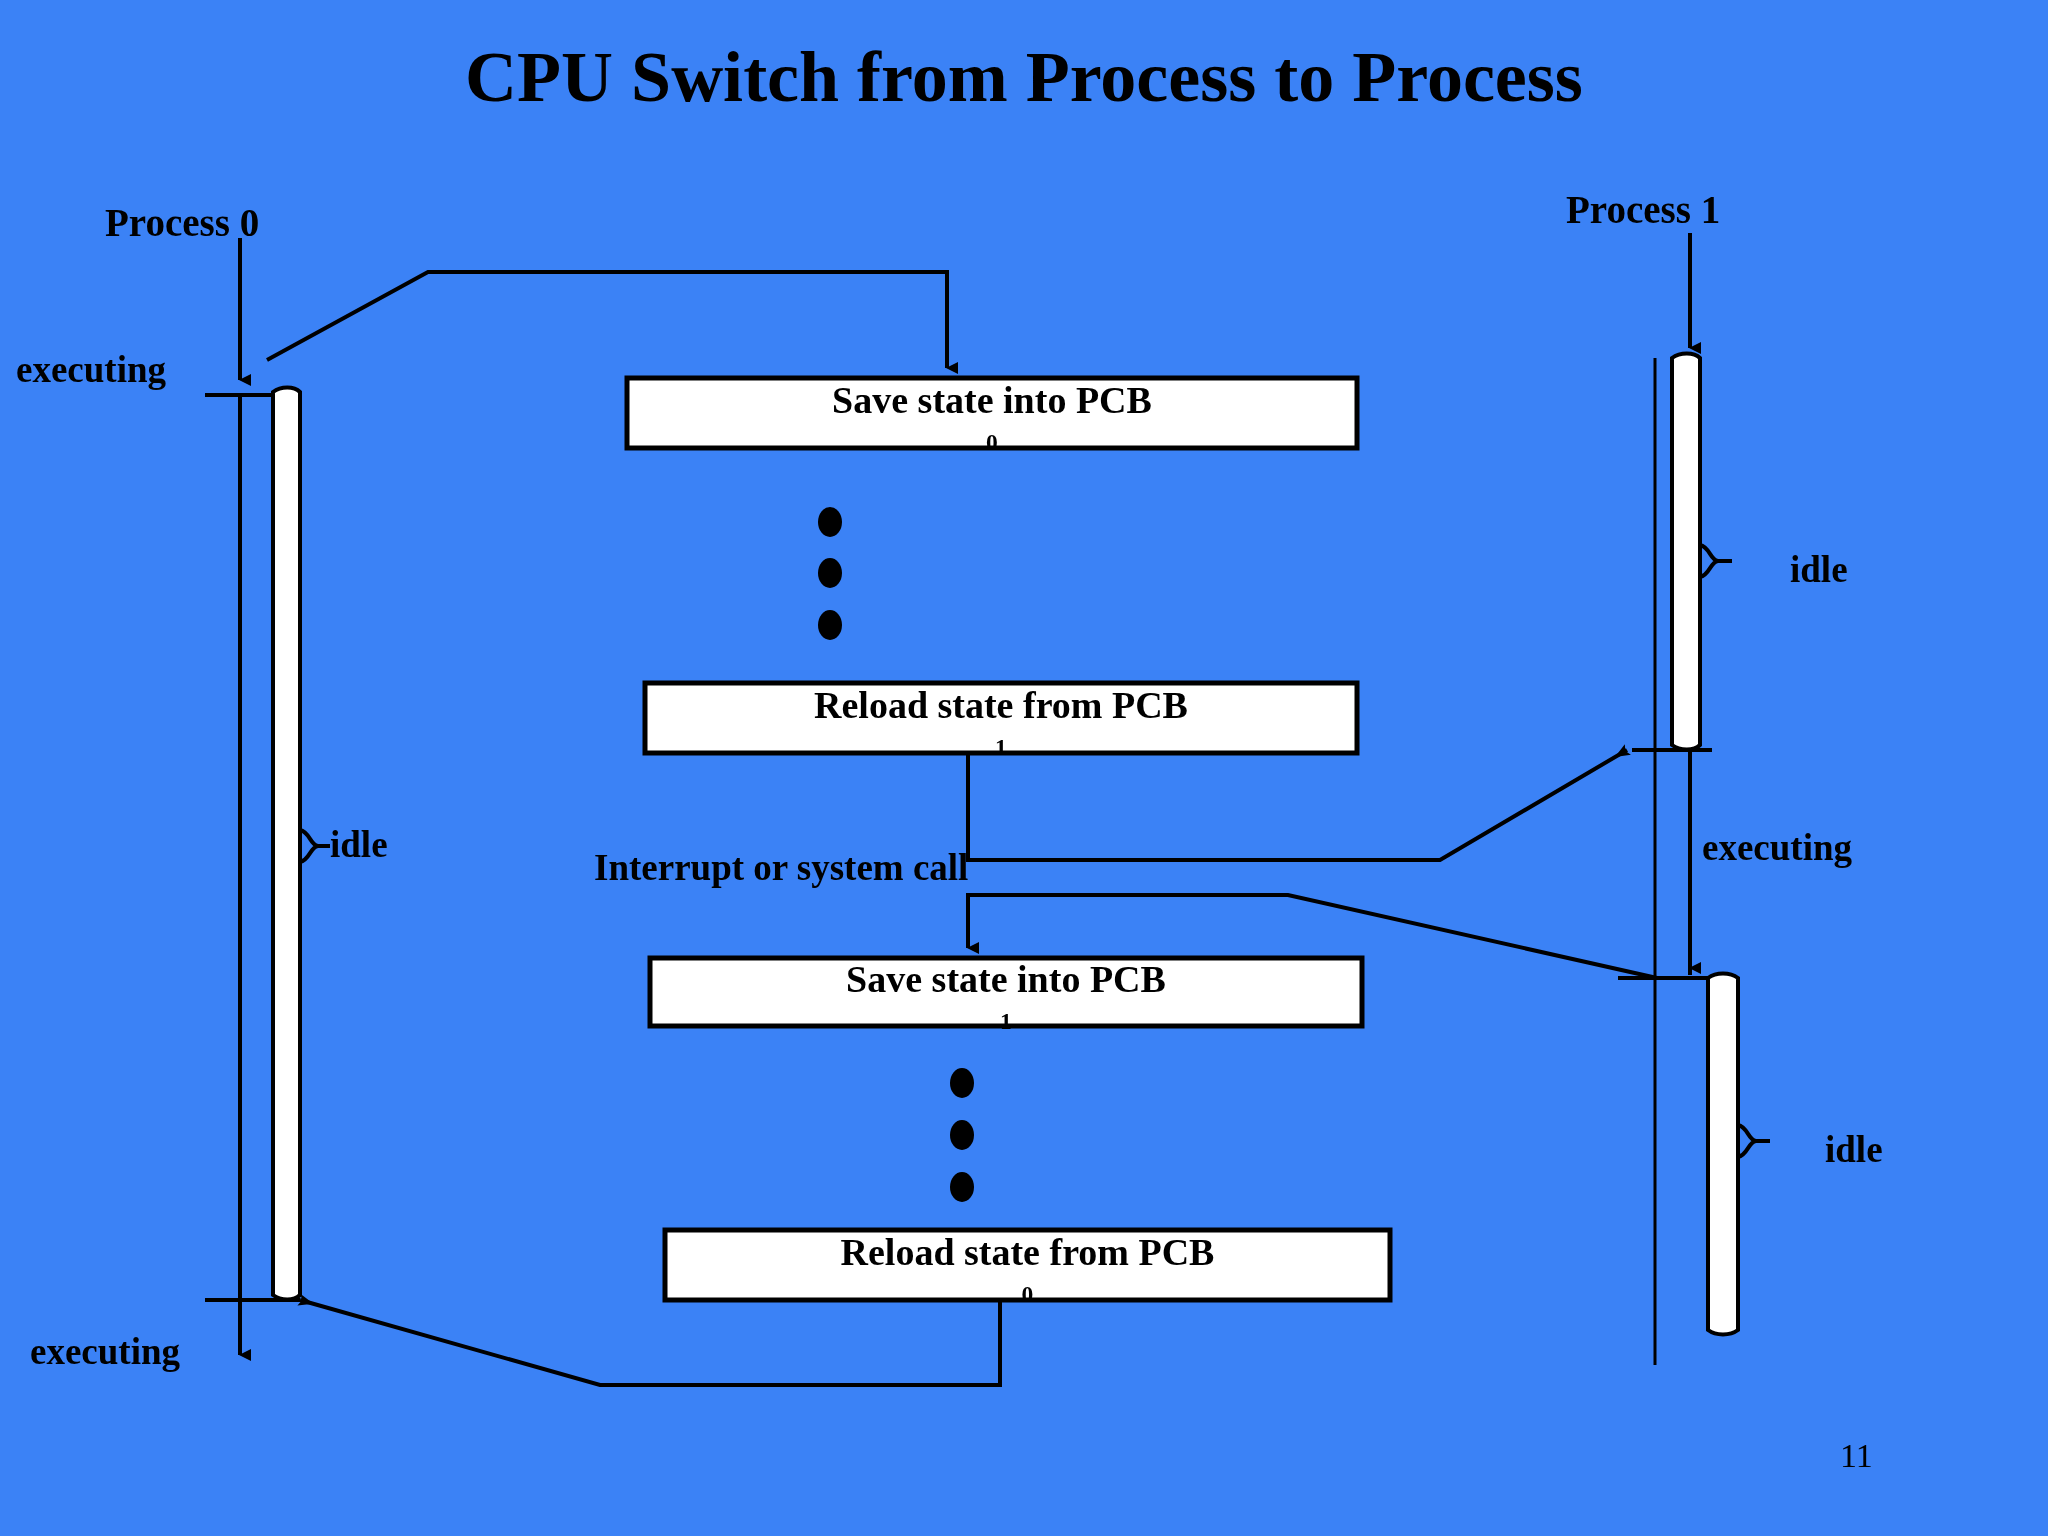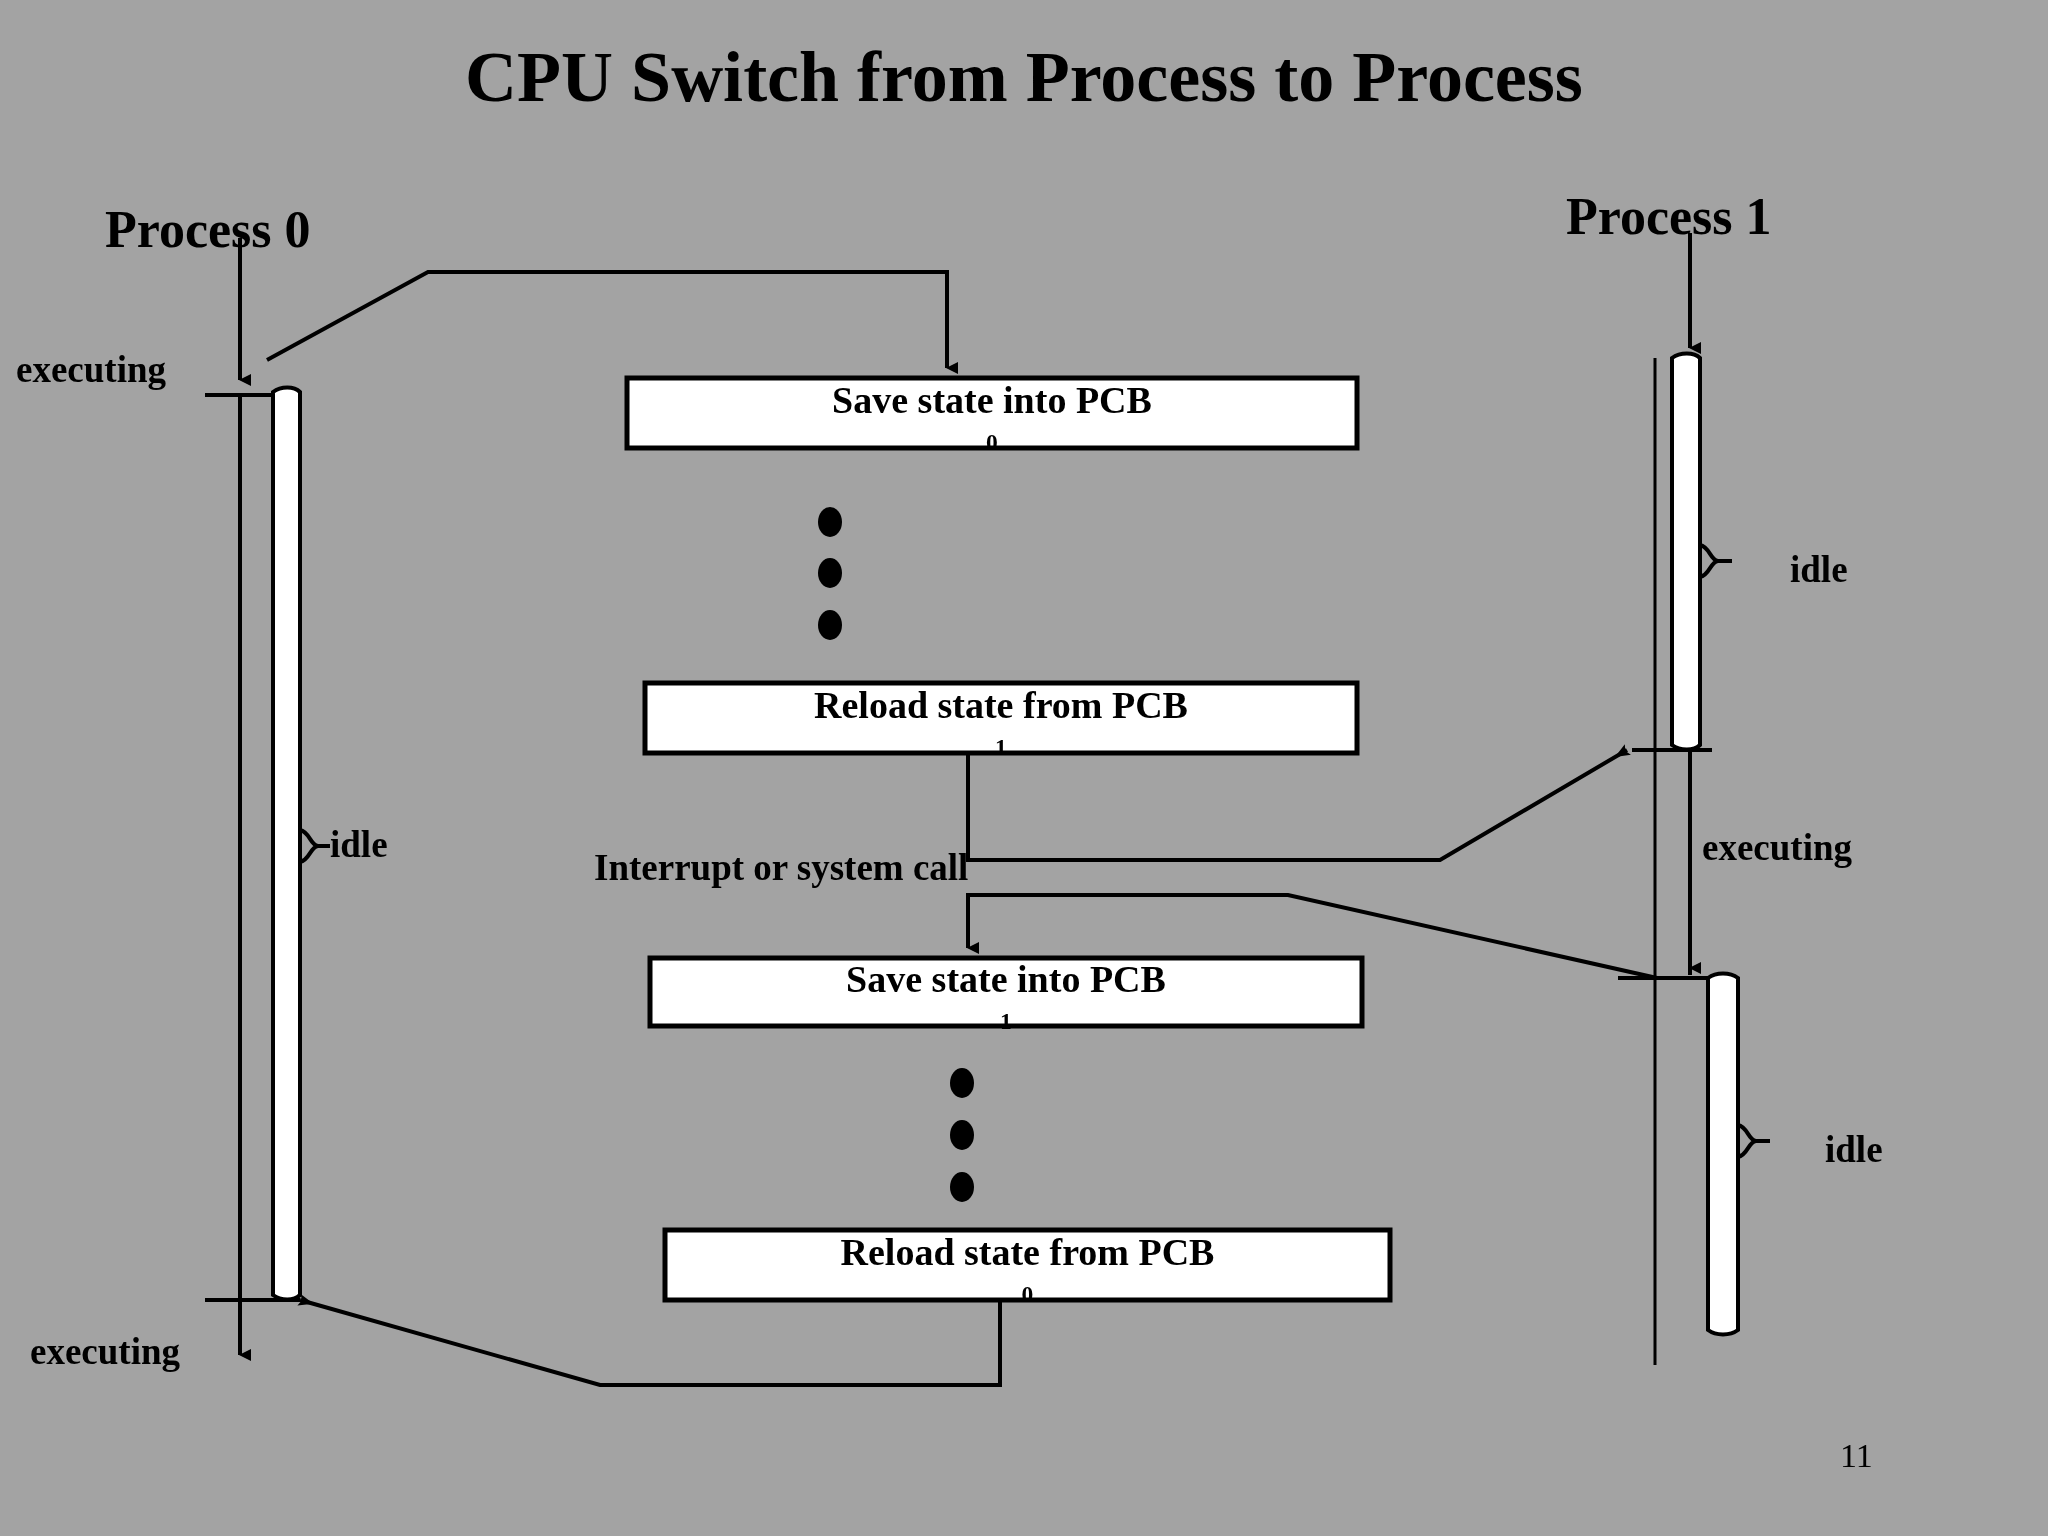--- a/index.html
+++ b/index.html
@@ -4,21 +4,21 @@
 <style>
   html, body {
     margin: 0;
     padding: 0;
     background: #ffff00;
   }
   #slide {
     position: relative;
     width: 2048px;
     height: 1536px;
-    background: #a3a3a3;
+    background: #3b82f6;
     overflow: hidden;
     font-family: "Liberation Serif", "DejaVu Serif", serif;
   }
   #title {
     position: absolute;
     top: 36px;
     left: 0;
     width: 2048px;
     text-align: center;
     font-size: 72px;
@@ -27,21 +27,21 @@
     letter-spacing: 0px;
     font-family: "Liberation Serif", "DejaVu Serif", serif;
   }
   .lbl {
     position: absolute;
     font-weight: bold;
     color: #000000;
     white-space: nowrap;
     font-family: "Liberation Serif", "DejaVu Serif", serif;
   }
-  .lbl-proc { font-size: 52px; }
+  .lbl-proc { font-size: 39px; }
   .lbl-state { font-size: 37px; font-family: Liberation Serif, serif; }
   .lbl-idle { font-size: 37px; text-align: center; }
   .lbl-interrupt { font-size: 37px; }
   .pagenum {
     position: absolute;
     font-size: 34px;
     color: #000000;
     font-family: "Liberation Serif", "DejaVu Serif", serif;
   }
   svg.diagram {

